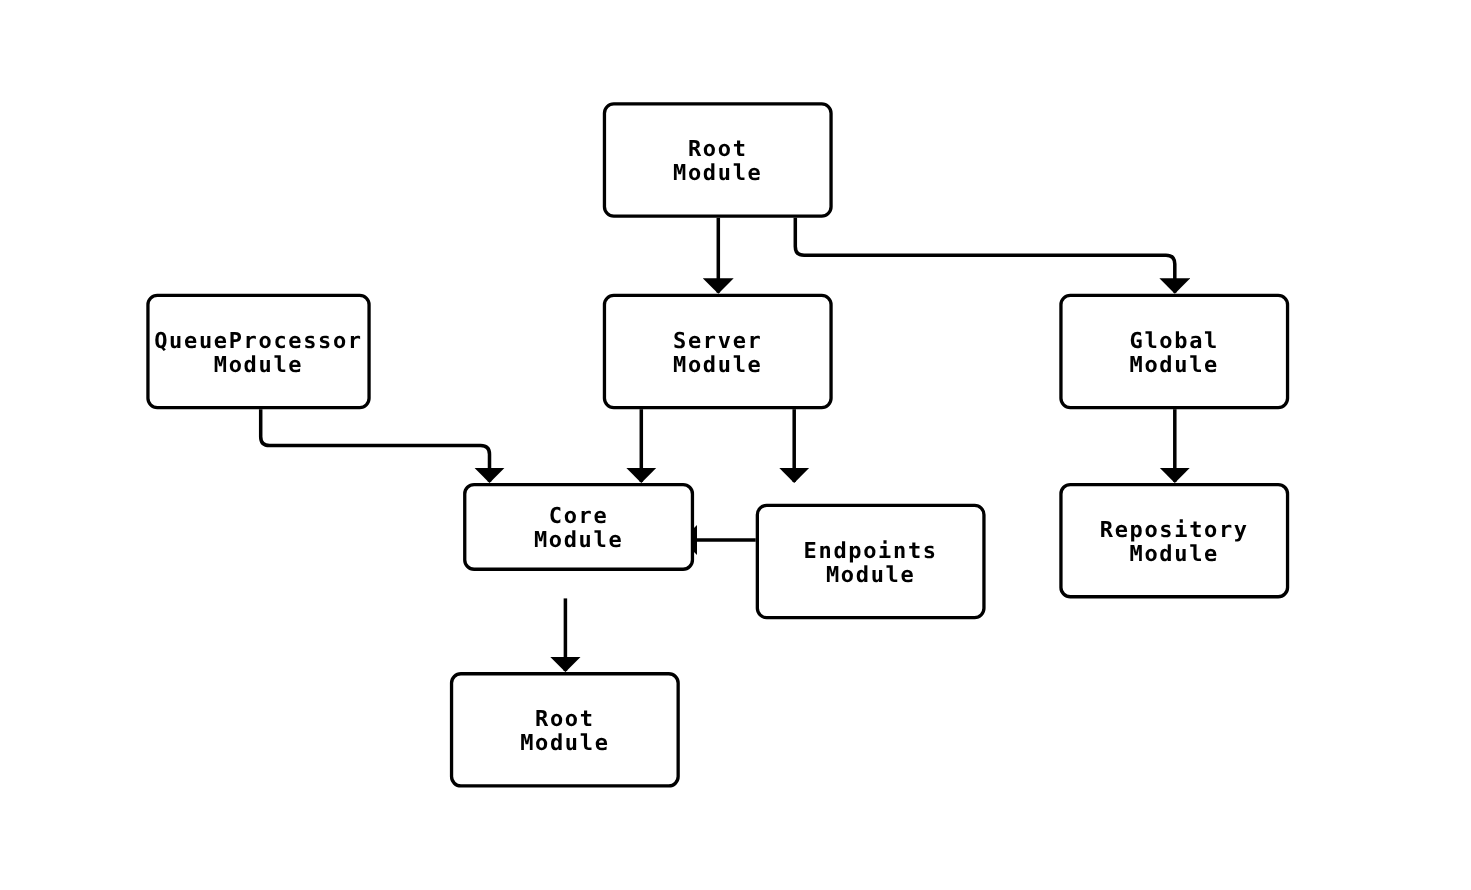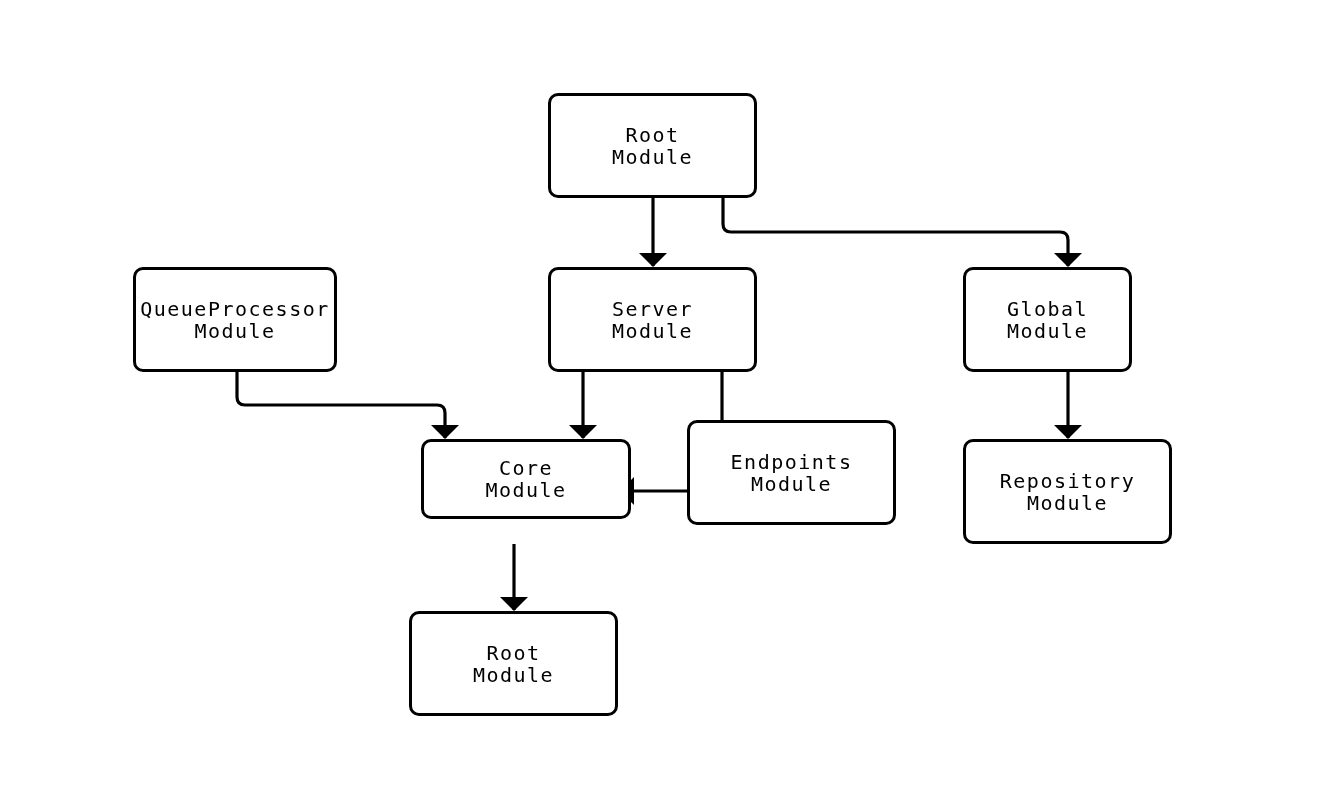--- a/index.html
+++ b/index.html
@@ -29,21 +29,21 @@
     border:3.2px solid var(--line-color);
     border-radius:10px;
     display:flex;
     flex-direction:column;
     align-items:center;
     justify-content:center;
   }
   .node .line{
     font-size:20px;
     line-height:22px;
-    font-weight:normal;
+    font-weight:bold;
     letter-spacing:1.5px;
     color:var(--line-color);
     white-space:nowrap;
     text-align:left;
   }
 </style>
 </head>
 <body>
 
 <div class="canvas">
@@ -72,31 +72,31 @@
   <div class="node" style="left:133px;top:267px;width:204px;height:105px">
     <div class="line">QueueProcessor</div>
     <div class="line">Module</div>
   </div>
 
   <div class="node" style="left:548px;top:267px;width:209px;height:105px">
     <div class="line">Server</div>
     <div class="line">Module</div>
   </div>
 
-  <div class="node" style="left:963px;top:267px;width:169px;height:105px">
+  <div class="node" style="left:963px;top:267px;width:209px;height:105px">
     <div class="line">Global</div>
     <div class="line">Module</div>
   </div>
 
   <div class="node" style="left:421px;top:439px;width:210px;height:80px">
     <div class="line">Core</div>
     <div class="line">Module</div>
   </div>
 
-  <div class="node" style="left:687px;top:420px;width:209px;height:105px">
+  <div class="node" style="left:687px;top:458px;width:209px;height:105px">
     <div class="line">Endpoints</div>
     <div class="line">Module</div>
   </div>
 
   <div class="node" style="left:963px;top:439px;width:209px;height:105px">
     <div class="line">Repository</div>
     <div class="line">Module</div>
   </div>
 
   <div class="node" style="left:409px;top:611px;width:209px;height:105px">

